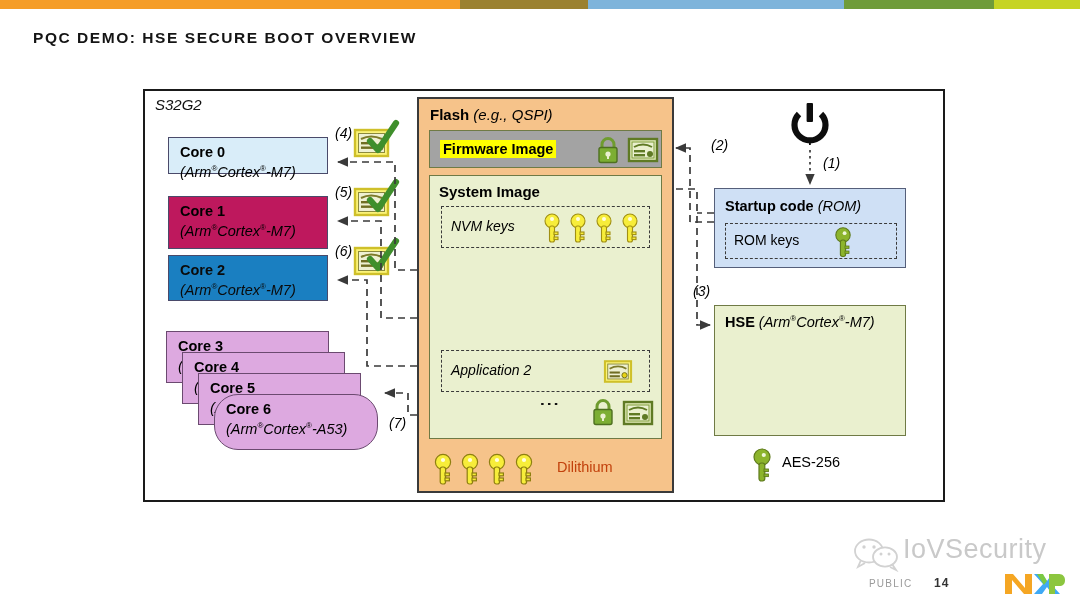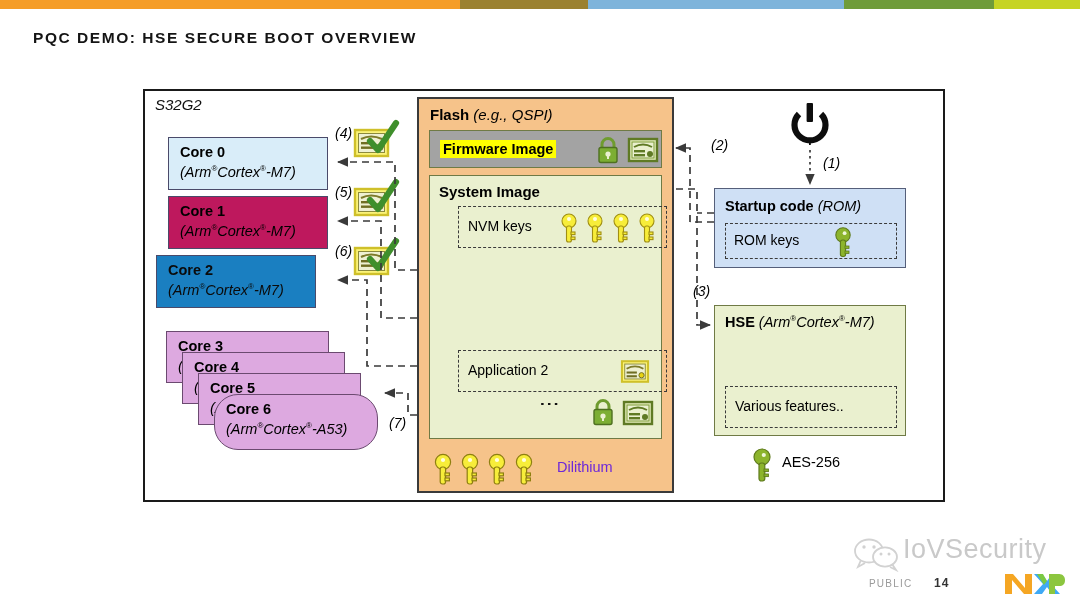--- a/index.html
+++ b/index.html
@@ -70,27 +70,27 @@
     padding:1px 3px;
   }
 
   .sys-img{
     left:429px;top:175px;width:233px;height:264px;
     background:#eaf0cf;border:1.6px solid #6f7a45;
   }
   .sys-title{position:absolute;left:9px;top:7px;font-size:15px;font-weight:bold;color:#000;}
 
   .dashrow{
-    position:absolute;left:28px;width:209px;height:42px;
-    border:1.7px dashed #3a3a3a;box-sizing:border-box;
+    position:absolute;left:11px;width:209px;height:42px;
+    border:1.7px dashed #3a3a3a;box-sizing:border-box;font-style:italic;
   }
   .dashrow .lbl{position:absolute;left:9px;top:11px;font-size:14px;color:#000;}
 
   .dil-row{position:absolute;left:432px;top:448px;width:240px;height:42px;}
-  .dil-text{position:absolute;left:125px;top:11px;font-size:14.5px;color:#6d28d9;}
+  .dil-text{position:absolute;left:125px;top:11px;font-size:14.5px;color:#c2410c;}
 
   
   .startup{
     left:714px;top:188px;width:192px;height:80px;
     background:#cfe0f5;border:1.4px solid #555f7a;
   }
   .startup-title{position:absolute;left:10px;top:9px;font-size:14.5px;color:#000;}
   .inner-dash{
     position:absolute;border:1.6px dashed #3a3a3a;box-sizing:border-box;
   }
@@ -125,29 +125,29 @@
   <span style="width:256px;background:#7eb4db;"></span>
   <span style="width:150px;background:#6f9c3a;"></span>
   <span style="flex:1;background:#c6d424;"></span>
 </div>
 
 <div class="slide-title">PQC DEMO: HSE SECURE BOOT OVERVIEW</div>
 
 <div class="s32-frame"></div>
 <div class="s32-label">S32G2</div>
 
-<div class="box core c0" style="left:168px;top:137px;width:160px;height:53px;">
+<div class="box core c0" style="left:168px;top:137px;width:160px;height:37px;">
   <div class="t1">Core 0</div>
   <div class="t2"><span>(Arm</span><sup class="reg">®</sup><span>Cortex</span><sup class="reg">®</sup><span>-M7)</span></div>
 </div>
 <div class="box core c1" style="left:168px;top:196px;width:160px;height:53px;">
   <div class="t1">Core 1</div>
   <div class="t2"><span>(Arm</span><sup class="reg">®</sup><span>Cortex</span><sup class="reg">®</sup><span>-M7)</span></div>
 </div>
-<div class="box core c2" style="left:156px;top:255px;width:160px;height:53px;">
+<div class="box core c2" style="left:168px;top:255px;width:160px;height:46px;">
   <div class="t1">Core 2</div>
   <div class="t2"><span>(Arm</span><sup class="reg">®</sup><span>Cortex</span><sup class="reg">®</sup><span>-M7)</span></div>
 </div>
 
 <div class="box core cp" style="left:166px;top:331px;width:163px;height:52px;z-index:1;">
   <div class="t1">Core 3</div>
   <div class="t2"><span>(Arm</span><sup class="reg">®</sup><span>Cortex</span><sup class="reg">®</sup><span>-A53)</span></div>
 </div>
 <div class="box core cp" style="left:182px;top:352px;width:163px;height:52px;z-index:2;">
   <div class="t1">Core 4</div>
@@ -336,23 +336,20 @@
         </svg>
     </span>
   </div>
 </div>
 
 <div class="box hse">
   <div class="hse-title">
     <b>HSE</b>
     <i><span>(Arm</span><sup class="reg">®</sup><span>Cortex</span><sup class="reg">®</sup><span>-M7)</span></i>
   </div>
-  <div class="inner-dash" style="left:10px;top:80px;width:172px;height:42px;">
-    <span style="position:absolute;left:9px;top:11px;font-size:14px;color:#000;">Various  features..</span>
-  </div>
 </div>
 
 <span style="position:absolute;left:752px;top:448px;">
   <svg width="20" height="34" viewBox="0 0 20 34">
       <circle cx="10" cy="9" r="8" fill="#8cb42c" stroke="#5e7a1c" stroke-width="1.2"></circle>
       <rect x="7" y="15" width="5.8" height="18" rx="2.4" fill="#8cb42c" stroke="#5e7a1c" stroke-width="1.2"></rect>
       <rect x="12" y="21" width="4.4" height="2.6" fill="#8cb42c" stroke="#5e7a1c" stroke-width=".9"></rect>
       <rect x="12" y="26" width="4.4" height="2.6" fill="#8cb42c" stroke="#5e7a1c" stroke-width=".9"></rect>
       <circle cx="11.8" cy="7" r="2.1" fill="#eef6d8"></circle>
     </svg>

